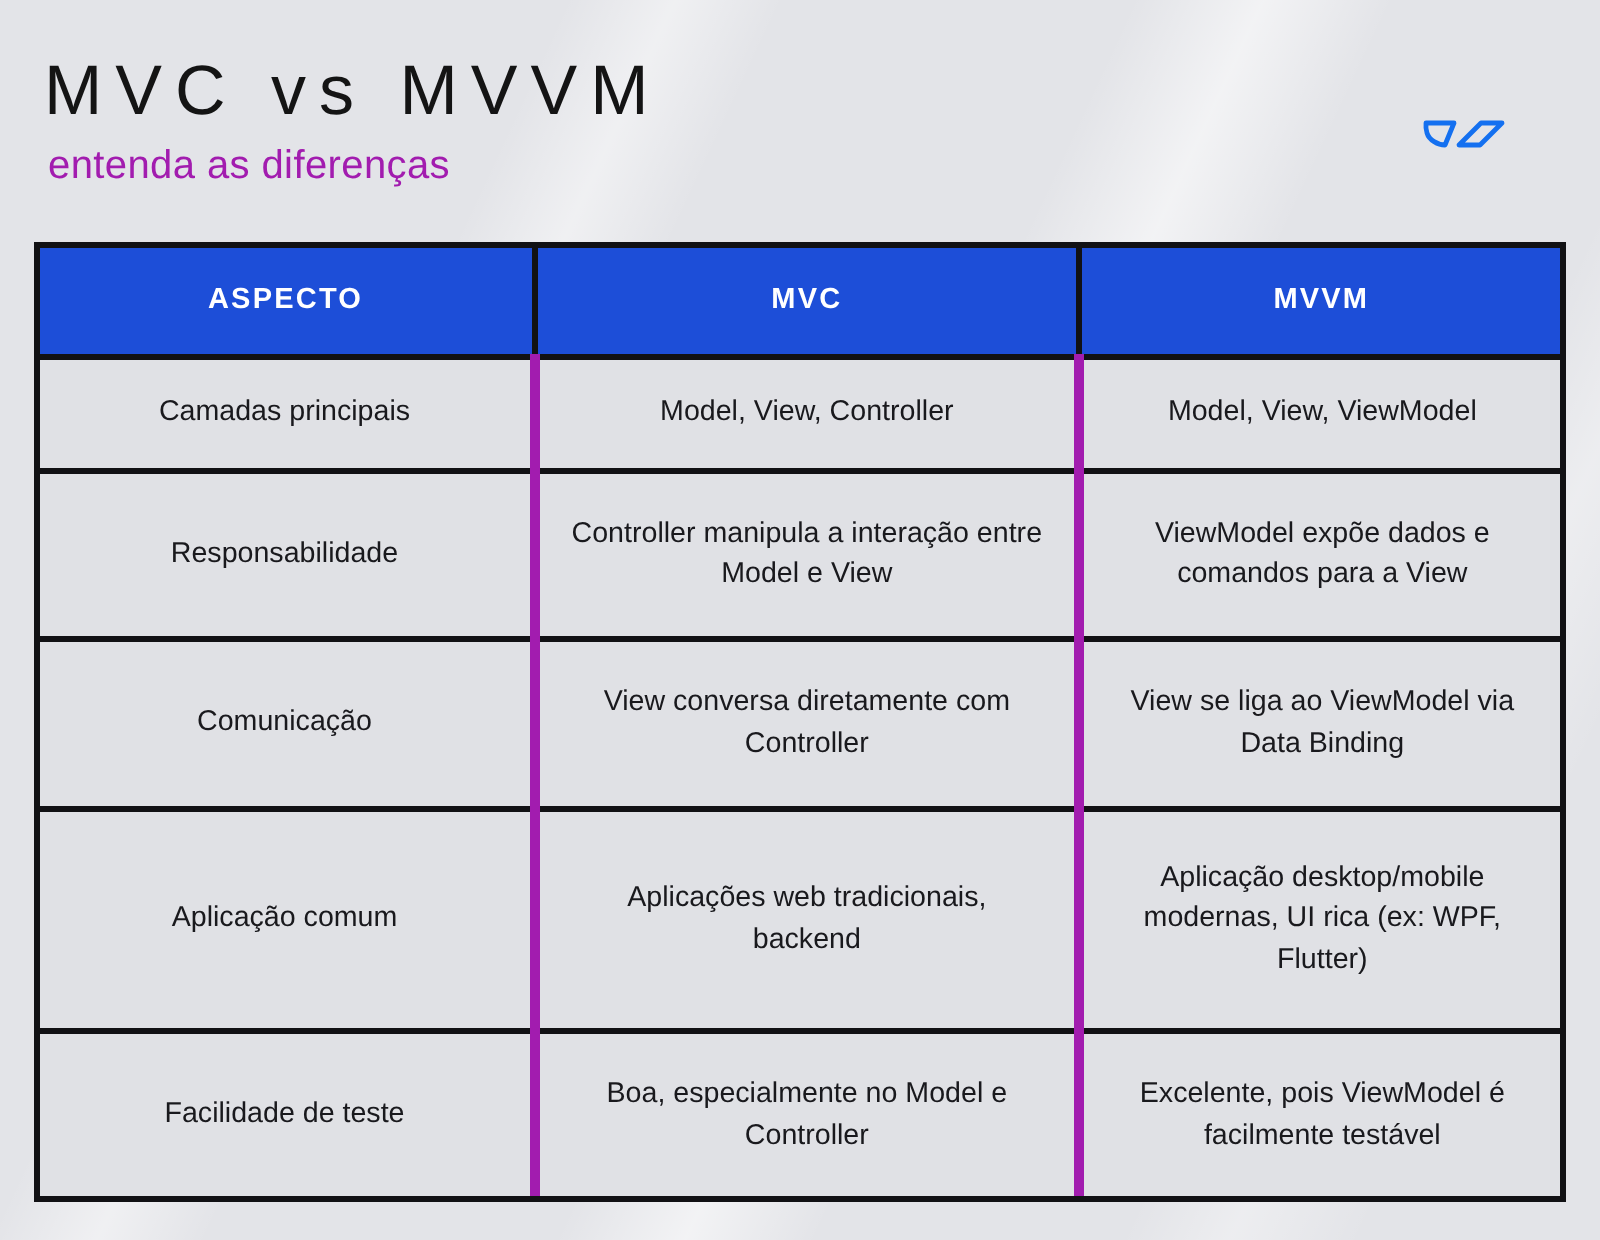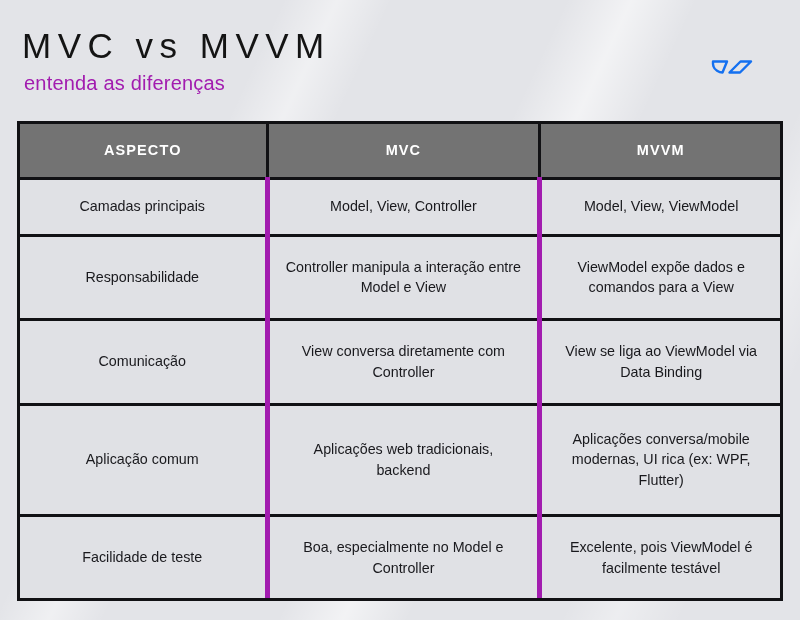--- a/index.html
+++ b/index.html
@@ -91,21 +91,21 @@
     width: 100%;
     height: 100%;
     border-collapse: collapse;
     table-layout: fixed;
   }
   table.cmp col.c0 { width: 32.5%; }
   table.cmp col.c1 { width: 35.9%; }
   table.cmp col.c2 { width: 31.6%; }
 
   table.cmp th {
-    background: #737373;
+    background: #1d4ed8;
     color: #ffffff;
     font-size: 14.5px;
     font-weight: bold;
     letter-spacing: 1.1px;
     text-align: center;
     height: 54px;
     padding: 0 8px;
     border-right: 3px solid #111114;
     border-bottom: 3px solid #111114;
     box-sizing: border-box;
@@ -178,21 +178,21 @@
           <td>ViewModel expõe dados e comandos para a View</td>
         </tr>
         <tr>
           <td class="aspect">Comunicação</td>
           <td>View conversa diretamente com Controller</td>
           <td>View se liga ao ViewModel via Data Binding</td>
         </tr>
         <tr>
           <td class="aspect">Aplicação comum</td>
           <td>Aplicações web tradicionais, backend</td>
-          <td>Aplicações conversa/mobile modernas, UI rica (ex: WPF, Flutter)</td>
+          <td>Aplicação desktop/mobile modernas, UI rica (ex: WPF, Flutter)</td>
         </tr>
         <tr>
           <td class="aspect">Facilidade de teste</td>
           <td>Boa, especialmente no Model e Controller</td>
           <td>Excelente, pois ViewModel é facilmente testável</td>
         </tr>
       </tbody>
     </table>
   </div>
 

